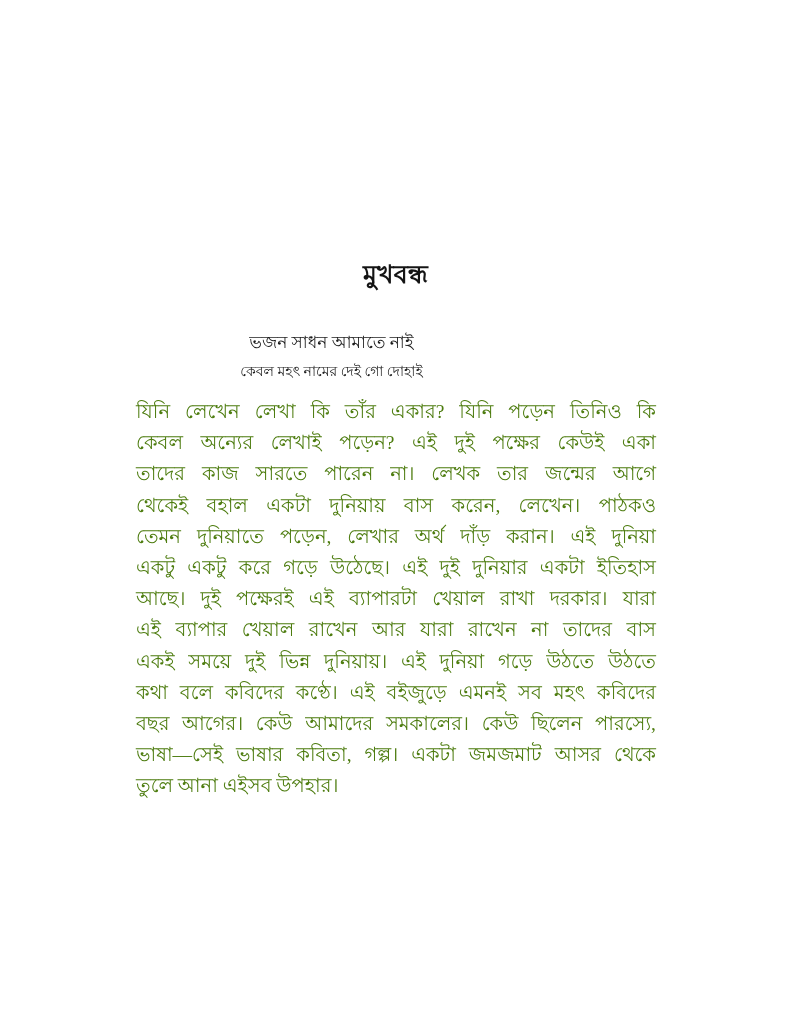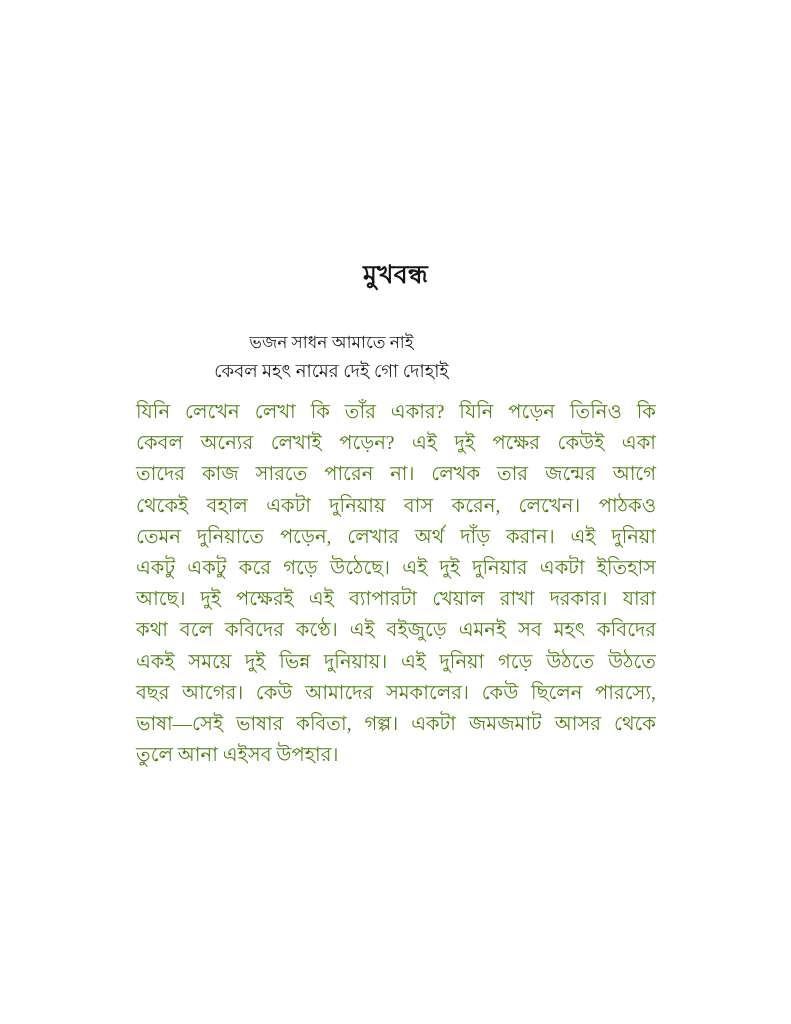--- a/index.html
+++ b/index.html
@@ -49,21 +49,21 @@
     text-align: center;
   }
   .epigraph-line {
     display: block;
     font-size: 17px;
     line-height: 29px;
     color: #1a1a1a;
     white-space: nowrap;
   }
   .epigraph-line.line-2 {
-    font-size: 18px;
+    font-size: 14px;
   }
 
   
   .body-block {
     position: absolute;
     left: 136px;
     top: 396px;
     width: 520px;
   }
   .body-line {
@@ -95,20 +95,21 @@
   </div>
 
   <div class="body-block">
     <span class="body-line">যিনি লেখেন লেখা কি তাঁর একার? যিনি পড়েন তিনিও কি</span>
     <span class="body-line">কেবল অন্যের লেখাই পড়েন? এই দুই পক্ষের কেউই একা</span>
     <span class="body-line">তাদের কাজ সারতে পারেন না। লেখক তার জন্মের আগে</span>
     <span class="body-line">থেকেই বহাল একটা দুনিয়ায় বাস করেন, লেখেন। পাঠকও</span>
     <span class="body-line">তেমন দুনিয়াতে পড়েন, লেখার অর্থ দাঁড় করান। এই দুনিয়া</span>
     <span class="body-line">একটু একটু করে গড়ে উঠেছে। এই দুই দুনিয়ার একটা ইতিহাস</span>
     <span class="body-line">আছে। দুই পক্ষেরই এই ব্যাপারটা খেয়াল রাখা দরকার। যারা</span>
+    <span class="body-line">এই ব্যাপার খেয়াল রাখেন আর যারা রাখেন না তাদের বাস</span>
+    <span class="body-line">একই সময়ে দুই ভিন্ন দুনিয়ায়। এই দুনিয়া গড়ে উঠতে উঠতে</span>
     <span class="body-line">কথা বলে কবিদের কণ্ঠে। এই বইজুড়ে এমনই সব মহৎ কবিদের</span>
-    <span class="body-line">একই সময়ে দুই ভিন্ন দুনিয়ায়। এই দুনিয়া গড়ে উঠতে উঠতে</span>
     <span class="body-line">বছর আগের। কেউ আমাদের সমকালের। কেউ ছিলেন পারস্যে,</span>
     <span class="body-line">ভাষা—সেই ভাষার কবিতা, গল্প। একটা জমজমাট আসর থেকে</span>
     <span class="body-line last">তুলে আনা এইসব উপহার।</span>
   </div>
 
 </div>
 
 </body></html>

